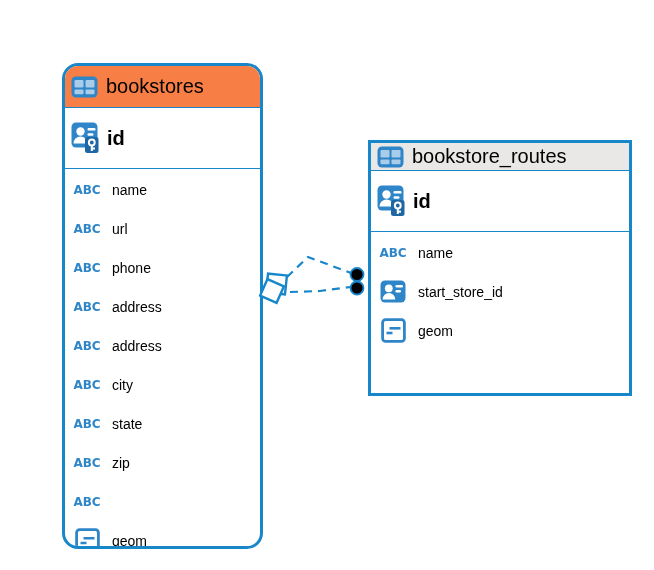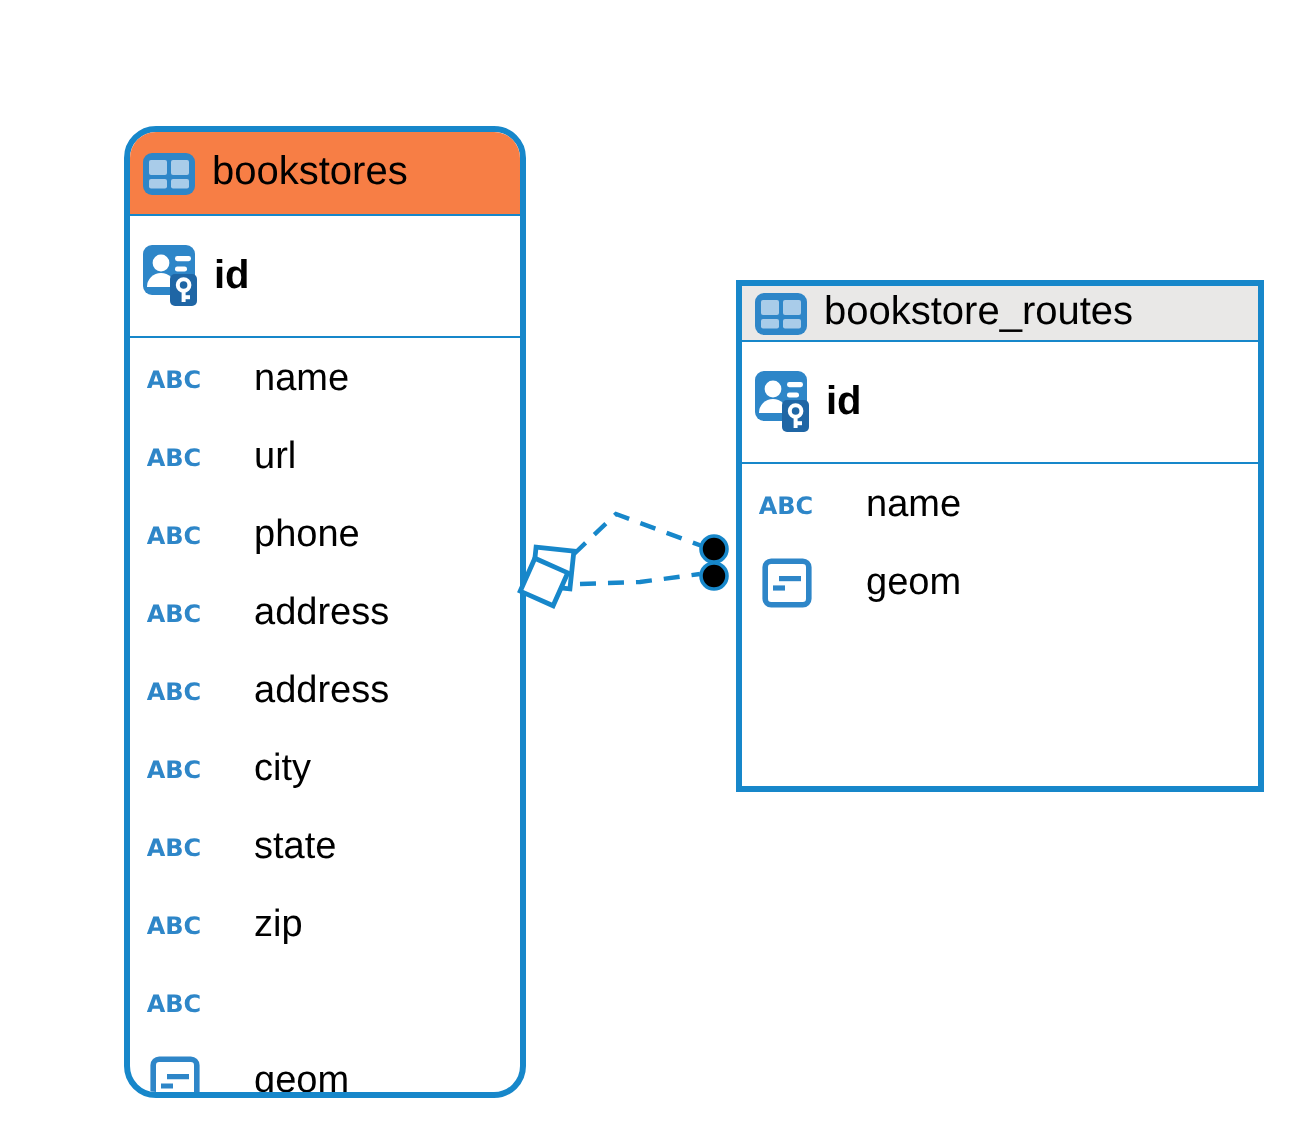--- a/index.html
+++ b/index.html
@@ -24,21 +24,21 @@
 
   .pk-row {
     display:flex; align-items:center; height:61px; padding-left:6px;
     border-bottom:1.5px solid #1787CA; box-sizing:border-box;
   }
   .pk-name { font-size:20px; font-weight:bold; margin-left:7px; }
 
   .rows { padding-top:1px; }
   .row { display:flex; align-items:center; height:39px; padding-left:6px; }
   .icon-box { width:32px; display:flex; align-items:flex-end; justify-content:center; flex:0 0 32px; }
-  .col-label { font-size:19px; margin-left:24px; white-space:nowrap; }
+  .col-label { font-size:14px; margin-left:9px; white-space:nowrap; }
 
   .abc-glyph {
     font-size:12px; font-weight:800; letter-spacing:0px; color:#2E86C8;
     font-family:"DejaVu Sans","Liberation Sans",sans-serif;
   }
   .icon-box svg, .hdr-icon svg, .pk-icon svg { display:block; }
 
   #connector-layer { position:absolute; left:0; top:0; pointer-events:none; }
 </style>
 </head>
@@ -173,20 +173,32 @@
     </div>
     <div class="rows">
         <div class="row">
           <span class="icon-box">
             <span class="abc-glyph">ABC</span>
           </span>
           <span class="col-label">name</span>
         </div>
         <div class="row">
           <span class="icon-box">
+            <svg width="26" height="23" viewBox="0 0 26 23">
+              <rect x="0.5" y="0.5" width="25" height="22" rx="4.5" fill="#2E86C8"></rect>
+              <circle cx="8.8" cy="8.3" r="3.9" fill="#fff"></circle>
+              <path d="M2.5 19.5 a6.4 6.4 0 0 1 12.8 0 z" fill="#fff"></path>
+              <rect x="15.5" y="5" width="7.5" height="2.5" rx="1.2" fill="#fff"></rect>
+              <rect x="15.5" y="10" width="5.5" height="2.5" rx="1.2" fill="#fff"></rect>
+            </svg>
+          </span>
+          <span class="col-label">start_store_id</span>
+        </div>
+        <div class="row">
+          <span class="icon-box">
             <svg width="25" height="25" viewBox="0 0 25 25">
               <rect x="1.6" y="1.6" width="21.8" height="21.8" rx="3" fill="#fff" stroke="#2E86C8" stroke-width="2.8"></rect>
               <line x1="8.5" y1="10.3" x2="19.5" y2="10.3" stroke="#2E86C8" stroke-width="2.6"></line>
               <line x1="5.5" y1="15" x2="11.5" y2="15" stroke="#2E86C8" stroke-width="2.6"></line>
             </svg>
           </span>
           <span class="col-label">geom</span>
         </div>
       </div>
   </div>

